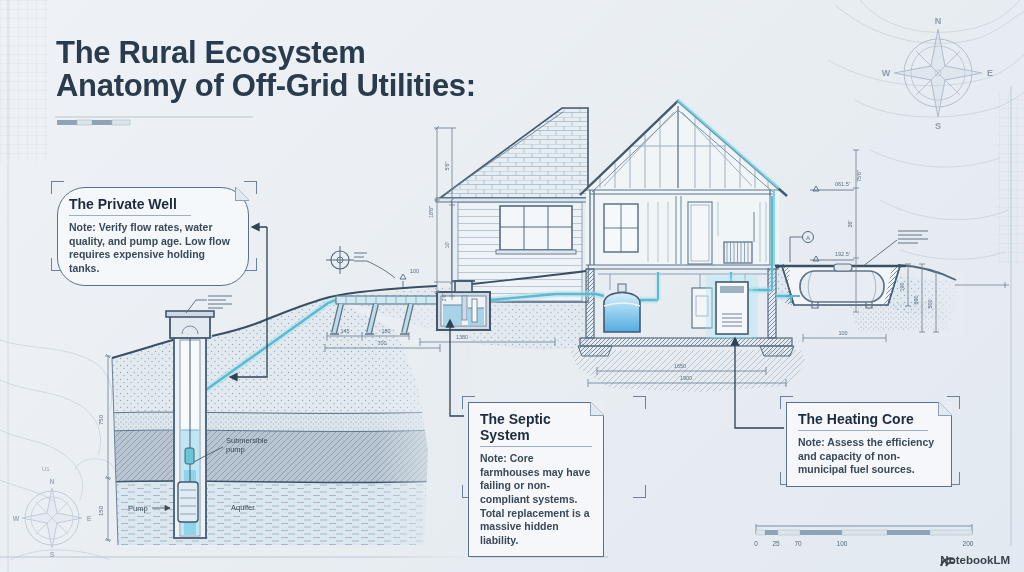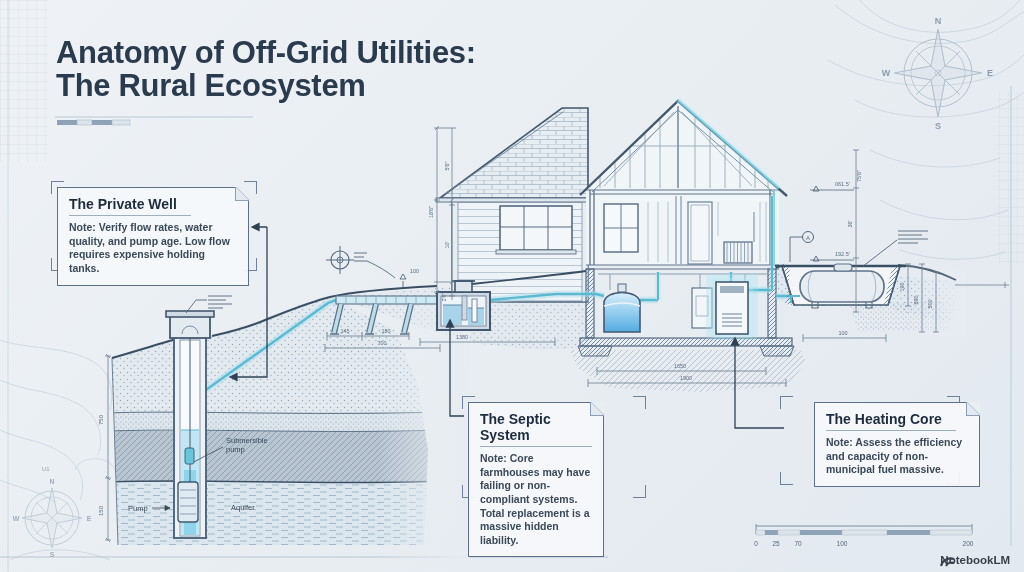--- a/index.html
+++ b/index.html
@@ -17,23 +17,23 @@
               border-bottom:1px solid #9db0c0;padding-bottom:3px;width:fit-content;padding-right:14px;}
   .callout p{margin:0;font-size:10.5px;line-height:1.3;color:#3a4957;font-weight:bold;}
   .dogear{position:absolute;top:-1px;right:-1px;width:13px;height:13px;
           background:linear-gradient(225deg,#e9eef3 46%,#b9c7d3 50%,#e2e9f0 54%);
           border-left:1px solid #8ba0b4;border-bottom:1px solid #8ba0b4;}
   .bk{position:absolute;width:12px;height:12px;border:1.5px solid #6d8298;z-index:5;}
   .bk.tl{border-right:none;border-bottom:none;}
   .bk.tr{border-left:none;border-bottom:none;}
   .bk.bl{border-right:none;border-top:none;}
   .bk.br{border-left:none;border-top:none;}
-  .co-well{left:57px;top:187px;width:192px;}
+  .co-well{left:57px;top:187px;width:192px;border-radius:28px;}
   .co-septic{left:468px;top:402px;width:136px;}
-  .co-heating{left:786px;top:402px;width:166px;margin-left:28px;}
+  .co-heating{left:786px;top:402px;width:166px;}
   .brand{position:absolute;right:14px;bottom:6px;z-index:7;display:flex;align-items:center;gap:5px;
          font-size:11.5px;font-weight:700;color:#394049;}
 </style>
 </head>
 <body>
 
 <div class="stage">
 
 <svg width="1024" height="572" viewBox="0 0 1024 572">
   <defs>
@@ -403,22 +403,22 @@
   <g fill="#54687c" font-size="6.5" text-anchor="middle">
     <text x="756" y="546">0</text>
     <text x="776" y="546">25</text>
     <text x="798" y="546">70</text>
     <text x="842" y="546">100</text>
     <text x="968" y="546">200</text>
   </g>
 </svg>
 
 <div class="title">
+  <div>The Rural Ecosystem</div>
   <div>Anatomy of Off-Grid Utilities:</div>
-  <div>The Rural Ecosystem</div>
 </div>
 
 <div class="callout co-well">
   <div class="dogear"></div>
   <h3>The Private Well</h3>
   <p>Note: Verify flow rates, water quality, and pump age. Low flow requires expensive holding tanks.</p>
 </div>
 <div class="bk tl" style="left:51px;top:181px"></div>
 <div class="bk tr" style="left:244px;top:181px"></div>
 <div class="bk bl" style="left:51px;top:258px"></div>
@@ -430,21 +430,21 @@
   <p>Note: Core farmhouses may have failing or non-compliant systems. Total replacement is a massive hidden liability.</p>
 </div>
 <div class="bk tl" style="left:462px;top:396px"></div>
 <div class="bk tr" style="left:633px;top:396px"></div>
 <div class="bk bl" style="left:462px;top:485px"></div>
 <div class="bk br" style="left:633px;top:485px"></div>
 
 <div class="callout co-heating">
   <div class="dogear"></div>
   <h3>The Heating Core</h3>
-  <p>Note: Assess the efficiency and capacity of non-municipal fuel massive.</p>
+  <p>Note: Assess the efficiency and capacity of non-municipal fuel sources.</p>
 </div>
 <div class="bk tl" style="left:780px;top:396px"></div>
 <div class="bk tr" style="left:947px;top:396px"></div>
 <div class="bk bl" style="left:780px;top:472px"></div>
 <div class="bk br" style="left:947px;top:472px"></div>
 
 <div class="brand">
   <svg width="15" height="13" viewBox="0 0 15 13">
     <path d="M1,12 A10,10 0 0 1 14,5" fill="none" stroke="#394049" stroke-width="2.2"></path>
     <path d="M6,12 A6,6 0 0 1 14,9" fill="none" stroke="#394049" stroke-width="2"></path>

